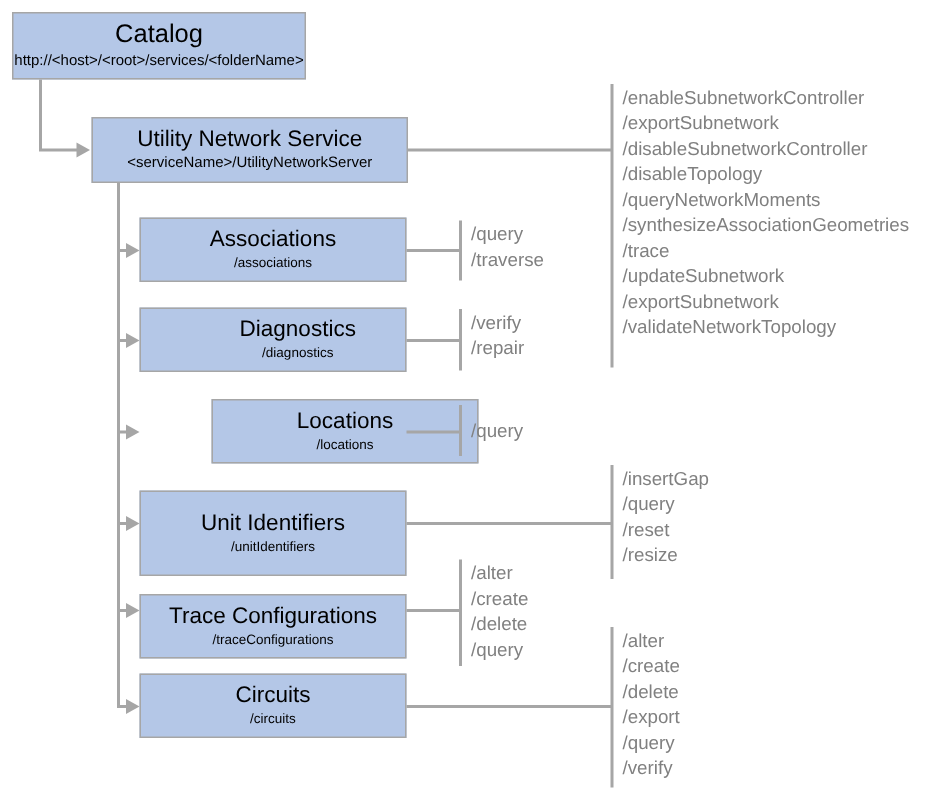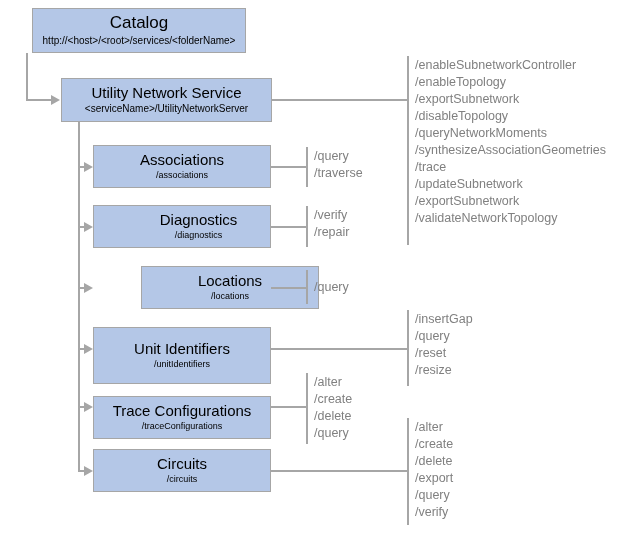--- a/index.html
+++ b/index.html
@@ -77,40 +77,40 @@
     line-height: 17px;
     white-space: nowrap;
   }
   .ops div { white-space: nowrap; }
 </style>
 </head>
 <body>
 
 <div id="diagram">
 
-  <div class="box root" style="left:8px; top:8px; width:214px; height:45px;margin-left:24px;">
+  <div class="box root" style="left:8px; top:8px; width:196px; height:45px;">
     <div class="title">Catalog</div>
     <div class="sub">http://&lt;host&gt;/&lt;root&gt;/services/&lt;folderName&gt;</div>
   </div>
 
   <div class="vline" style="left:26px; top:53px; height:47px;"></div>
   <div class="hline" style="left:26px; top:99px; width:26px;"></div>
   <div class="arrow" style="left:51px; top:95px;"></div>
 
   <div class="box service" style="left:61px; top:78px; width:211px; height:44px;">
     <div class="title">Utility Network Service</div>
     <div class="sub">&lt;serviceName&gt;/UtilityNetworkServer</div>
   </div>
 
   <div class="hline" style="left:272px; top:99px; width:136px;"></div>
   <div class="bar" style="left:407px; top:56px; height:189px;"></div>
   <div class="ops" style="left:415px; top:57px;">
     <div>/enableSubnetworkController</div>
-    <div>/enableTopology</div>
     <div>/exportSubnetwork</div>
+    <div>/disableSubnetworkController</div>
     <div>/disableTopology</div>
     <div>/queryNetworkMoments</div>
     <div>/synthesizeAssociationGeometries</div>
     <div>/trace</div>
     <div>/updateSubnetwork</div>
     <div>/exportSubnetwork</div>
     <div>/validateNetworkTopology</div>
   </div>
 
   <div class="vline" style="left:78px; top:122px; height:349px;"></div>

